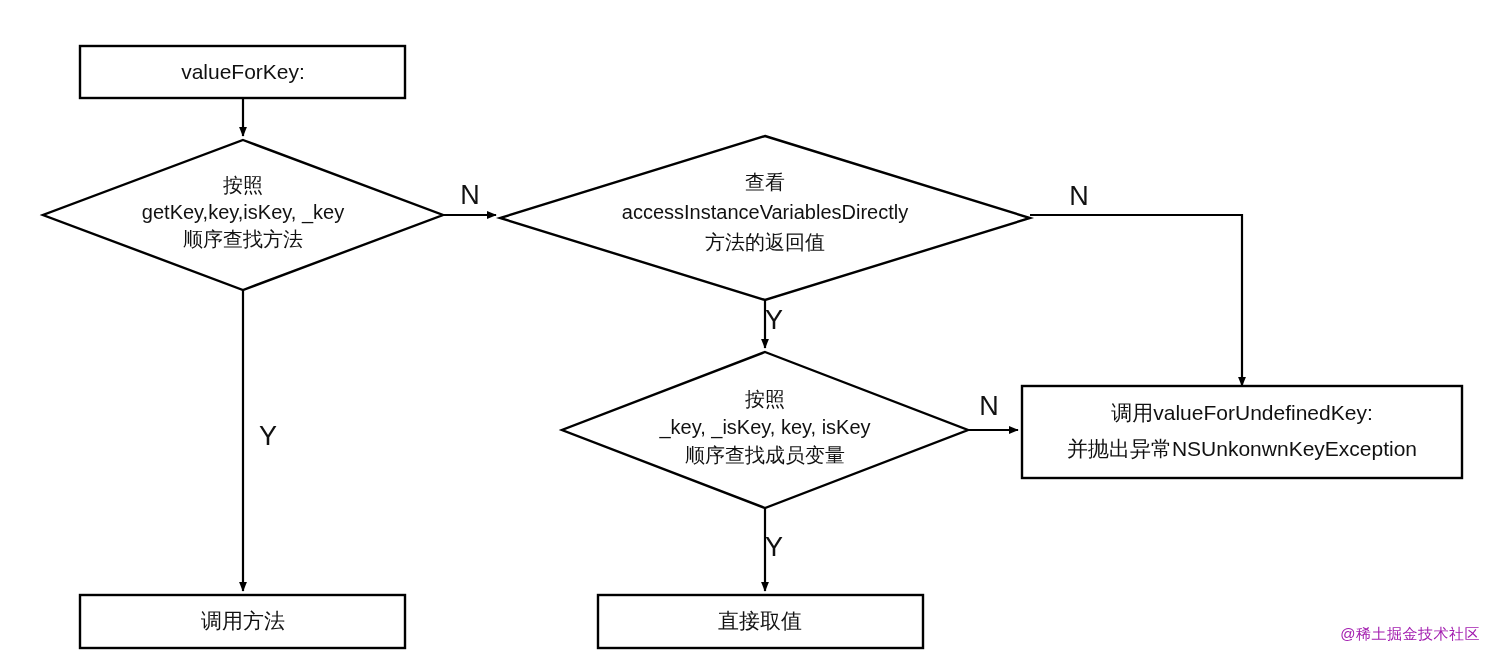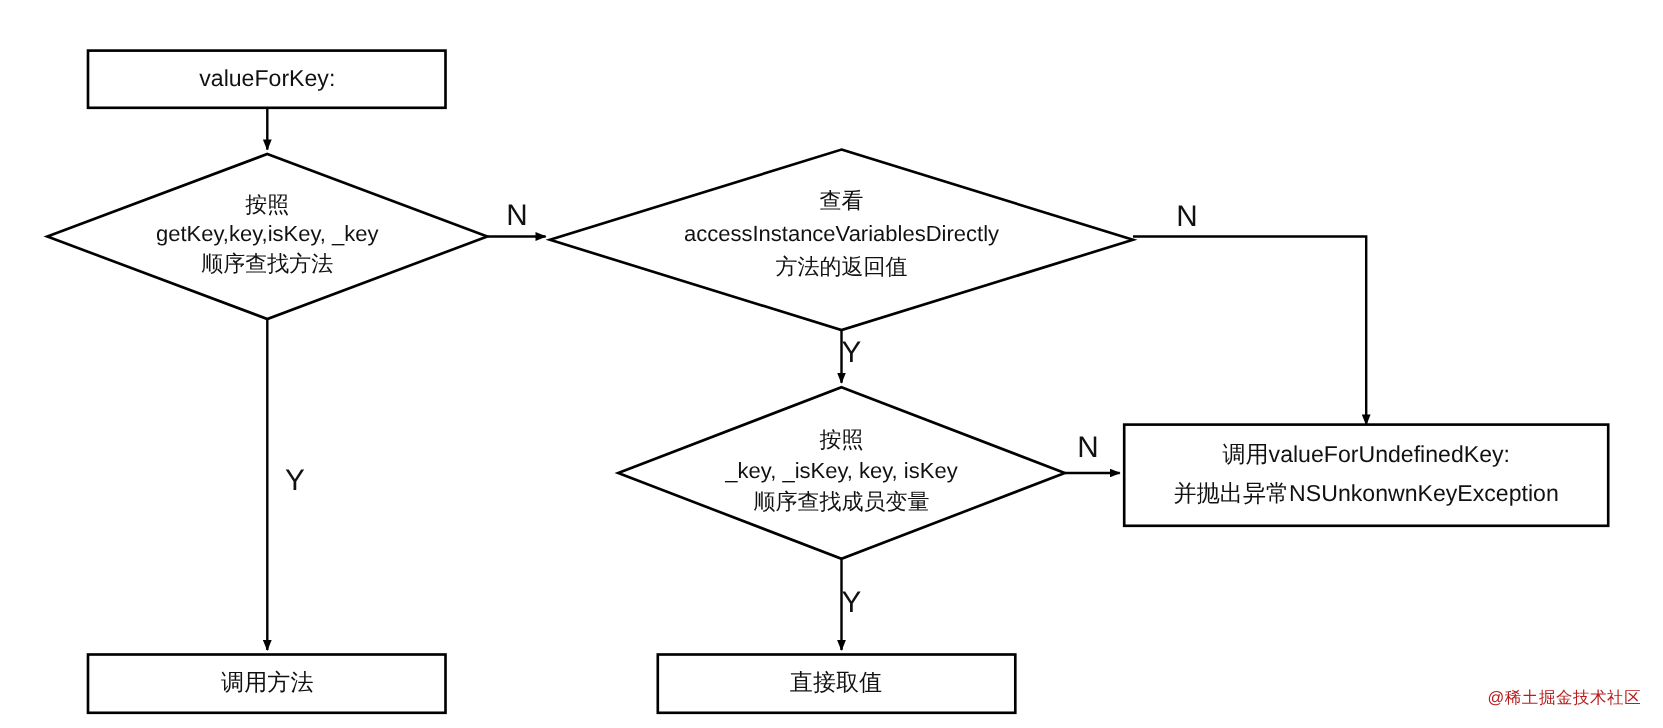--- a/index.html
+++ b/index.html
@@ -53,25 +53,25 @@
   }
   .edge-label {
     font-family: "Liberation Sans", "DejaVu Sans", sans-serif;
     font-size: 27px;
     fill: #111111;
     text-anchor: middle;
     dominant-baseline: middle;
   }
   .watermark {
     position: absolute;
-    right: 20px;
+    right: 32px;
     bottom: 18px;
     font-family: "Liberation Sans", "DejaVu Sans", sans-serif;
     font-size: 15px;
-    color: #b91c1c;
+    color: #a21caf;
     letter-spacing: 0.5px;
     user-select: none;
     text-align: center;
   }
 </style>
 </head>
 <body>
 
 <div id="flow-root">
 

